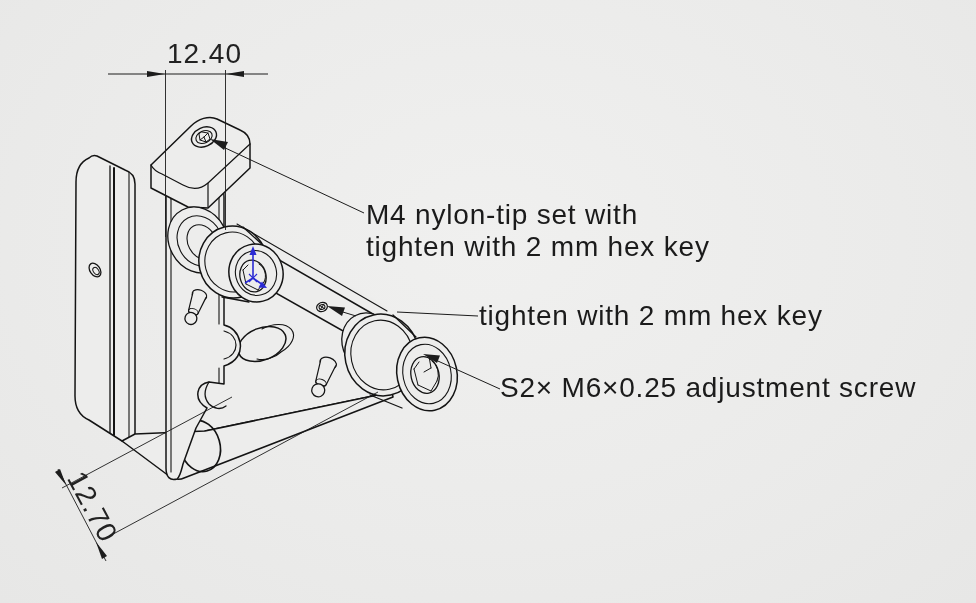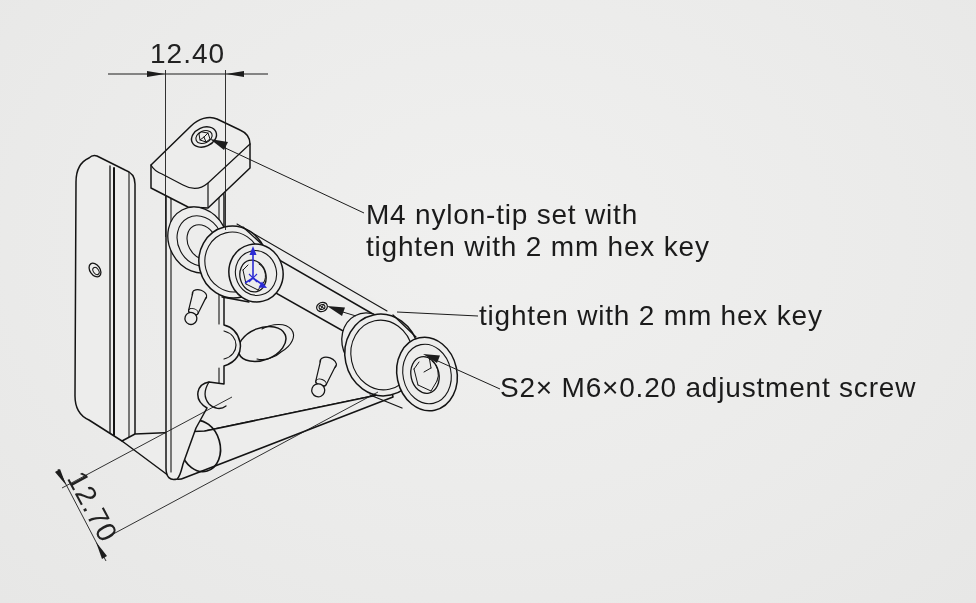--- a/index.html
+++ b/index.html
@@ -15,21 +15,21 @@
     position:absolute;color:#1b1b1b;font-size:28px;line-height:32px;
     letter-spacing:0.8px;white-space:nowrap;font-weight:400;
   }
   .dimtext{
     position:absolute;color:#222;font-size:28px;letter-spacing:1px;
     white-space:nowrap;font-weight:400;
   }
   .dim-rot{
     width:90px;text-align:center;transform-origin:center;transform:rotate(62deg);
   }
-  .dim-top{width:92px;text-align:left;}
+  .dim-top{width:92px;text-align:right;}
 </style>
 </head>
 <body>
 
 <div class="stage">
 
 <svg width="976" height="603" viewBox="0 0 976 603">
   <g stroke="#141414" fill="none" stroke-linecap="round" stroke-linejoin="round">
 
     <g>
@@ -186,15 +186,15 @@
 
 <div class="dimtext dim-rot" style="left:47px;top:491px;">12.70</div>
 
 <div class="callout" style="left:366px;top:199px;">
   <div>M4 nylon-tip set with</div>
   <div>tighten with 2 mm hex key</div>
 </div>
 
 <div class="callout" style="left:479px;top:300px;">tighten with 2 mm hex key</div>
 
-<div class="callout" style="left:500px;top:372px;">S2× M6×0.20 adjustment screw</div>
+<div class="callout" style="left:500px;top:372px;">S2× M6×0.25 adjustment screw</div>
 
 </div>
 
 </body></html>

